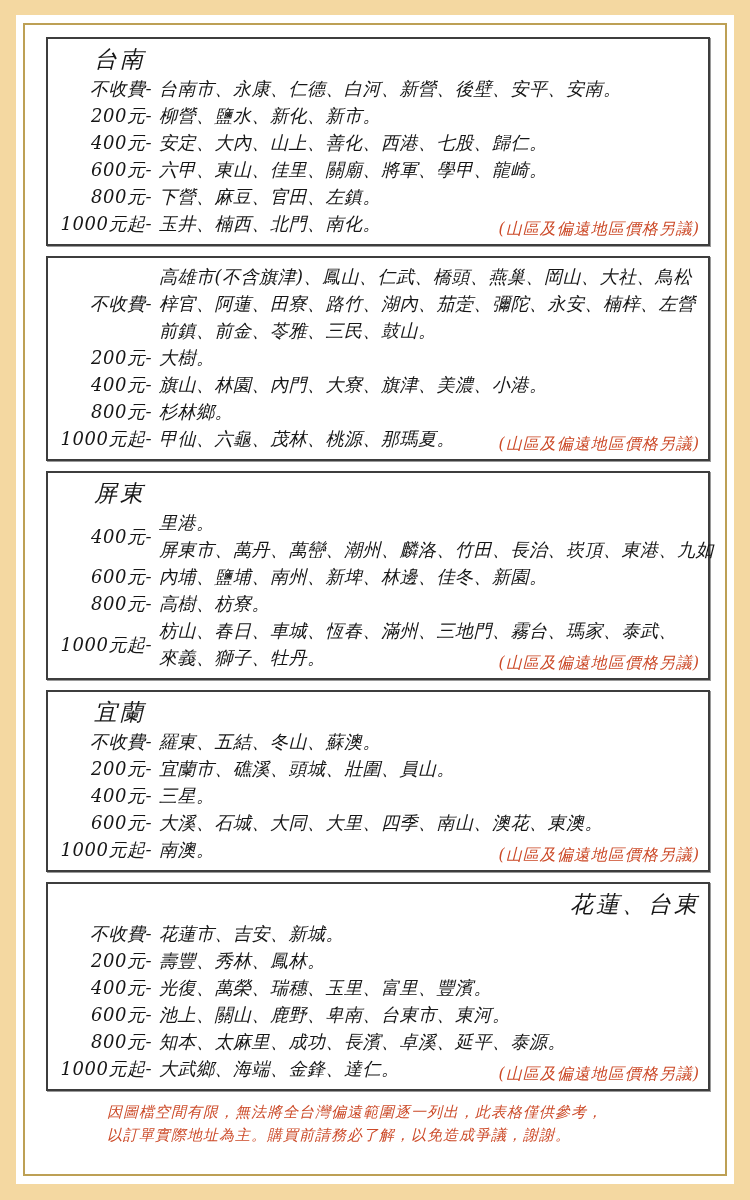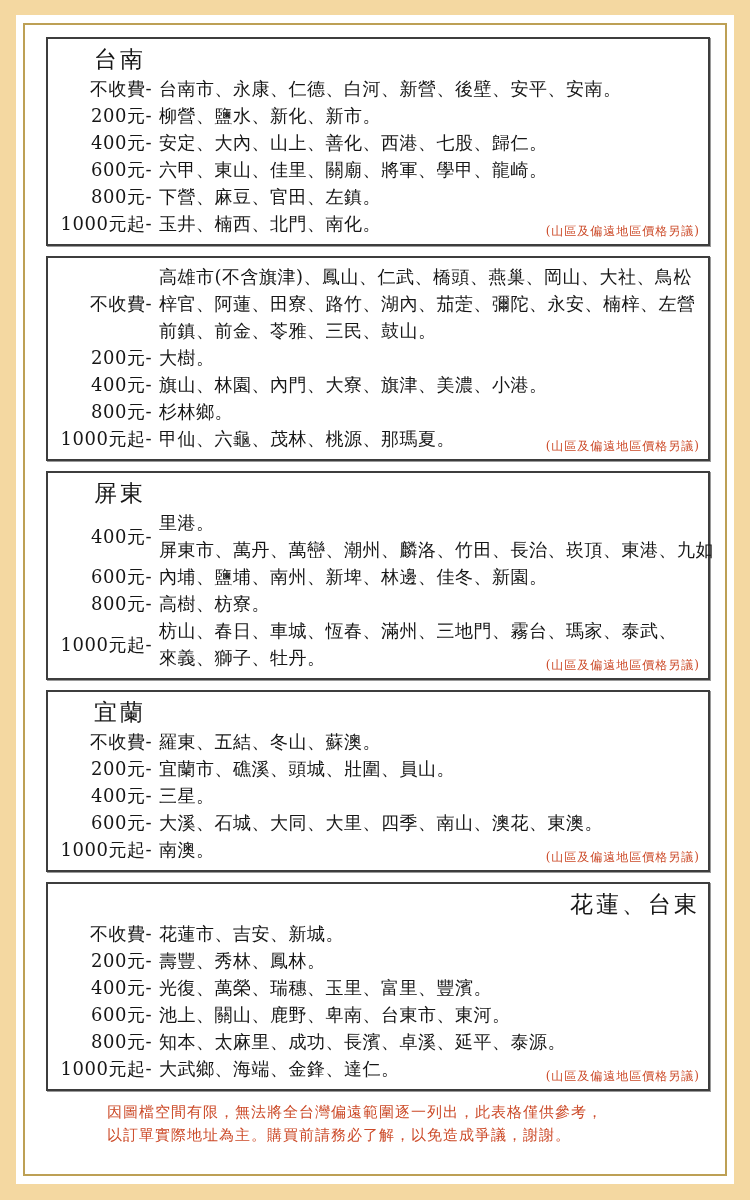--- a/index.html
+++ b/index.html
@@ -15,20 +15,21 @@
     position:relative;
     background:var(--page-bg);
     font-family:"DejaVu Serif","Liberation Serif",serif;
     color:var(--ink);
     overflow:hidden;
   }
   .paper{
     position:absolute;
     left:16px;top:15px;right:16px;bottom:16px;
     background:#ffffff;
+    font-style:italic;
   }
   .frame{
     position:absolute;
     left:7px;top:8px;right:7px;bottom:8px;
     border:2px solid var(--frame-border);
   }
   .content{
     position:absolute;
     left:0;top:0;right:0;bottom:0;
     padding:12px 15px 0 21px;
@@ -71,21 +72,21 @@
     letter-spacing:0.5px;
   }
   .row-content .line{
     white-space:nowrap;
   }
   .section-note{
     position:absolute;
     right:8px;
     bottom:4px;
     color:var(--red);
-    font-size:12px;
+    font-size:16px;
     letter-spacing:1px;
     white-space:nowrap;
     background:#fff;
     padding-left:4px;
   }
   .footer{
     color:var(--red);
     font-size:15px;
     line-height:23px;
     letter-spacing:1px;

